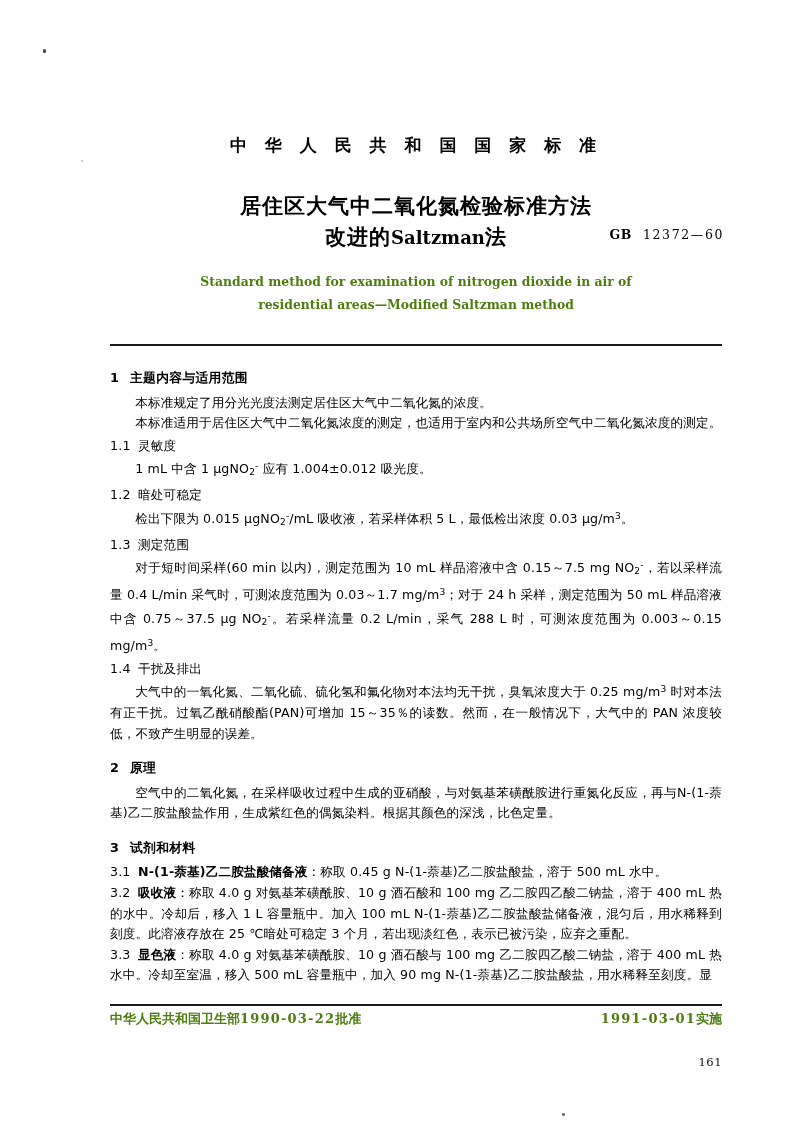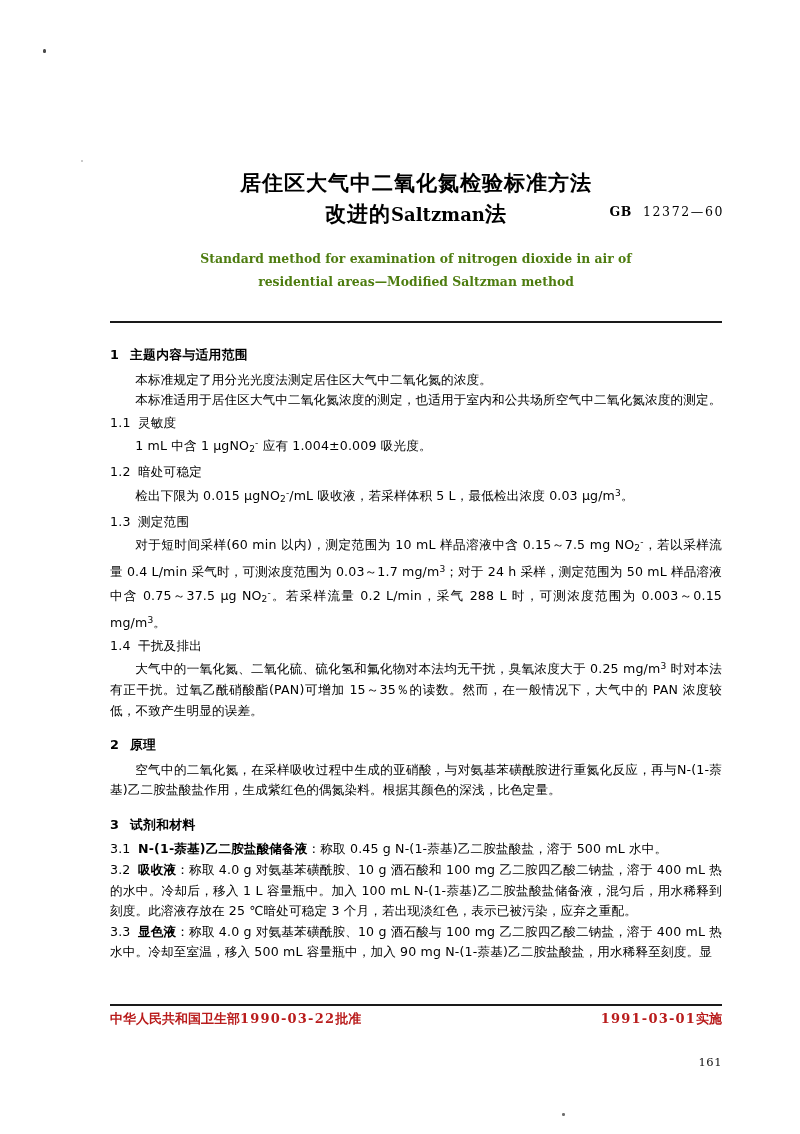--- a/index.html
+++ b/index.html
@@ -149,21 +149,21 @@
   .footer {
     position: absolute;
     left: 110px;
     top: 1010px;
     width: 612px;
     display: flex;
     justify-content: space-between;
     align-items: baseline;
     font-weight: bold;
     font-size: 13px;
-    color: #b91c1c;
+    color: #4d7c0f;
   }
   .footer .digits {
     font-family: "DejaVu Serif", serif;
     letter-spacing: 1.2px;
     font-weight: bold;
   }
   .page-no {
     position: absolute;
     right: 78px;
     top: 1055px;
@@ -178,20 +178,21 @@
 
 <div class="page">
 
   <div class="speck s1"></div>
   <div class="speck s2"></div>
   <div class="speck s3"></div>
 
   <div class="content">
 
     <div class="masthead">
+      <div class="nat-std">中 华 人 民 共 和 国 国 家 标 准</div>
 
       <div class="title-block">
         <div class="main-title-1">居住区大气中二氧化氮检验标准方法</div>
         <div class="main-title-2"><span>改进的</span><span class="latin">Saltzman</span><span>法</span></div>
         <div class="std-no"><span class="gb">GB</span>&nbsp;&nbsp;<span>12372—60</span></div>
       </div>
 
       <div class="en-title">
         <div>Standard method for examination of nitrogen dioxide in air of</div>
         <div>residential areas—Modified Saltzman method</div>
@@ -200,21 +201,21 @@
       <div class="rule"></div>
     </div>
 
     <div class="body-area">
 
       <div class="sec-head"><span class="num">1</span><span>主题内容与适用范围</span></div>
       <div class="para">本标准规定了用分光光度法测定居住区大气中二氧化氮的浓度。</div>
       <div class="para">本标准适用于居住区大气中二氧化氮浓度的测定，也适用于室内和公共场所空气中二氧化氮浓度的测定。</div>
 
       <div class="subsec"><span class="num">1.1</span><span class="lbl">灵敏度</span></div>
-      <div class="para"><span>1 mL 中含 1 μgNO</span><sub>2</sub><sup>-</sup><span> 应有 1.004±0.009 吸光度。</span></div>
+      <div class="para"><span>1 mL 中含 1 μgNO</span><sub>2</sub><sup>-</sup><span> 应有 1.004±0.012 吸光度。</span></div>
 
       <div class="subsec"><span class="num">1.2</span><span class="lbl">暗处可稳定</span></div>
       <div class="para"><span>检出下限为 0.015 μgNO</span><sub>2</sub><sup>-</sup><span>/mL 吸收液，若采样体积 5 L，最低检出浓度 0.03 μg/m</span><sup>3</sup><span>。</span></div>
 
       <div class="subsec"><span class="num">1.3</span><span class="lbl">测定范围</span></div>
       <div class="para"><span>对于短时间采样(60 min 以内)，测定范围为 10 mL 样品溶液中含 0.15～7.5 mg NO</span><sub>2</sub><sup>-</sup><span>，若以采样流量 0.4 L/min 采气时，可测浓度范围为 0.03～1.7 mg/m</span><sup>3</sup><span>；对于 24 h 采样，测定范围为 50 mL 样品溶液中含 0.75～37.5 μg NO</span><sub>2</sub><sup>-</sup><span>。若采样流量 0.2 L/min，采气 288 L 时，可测浓度范围为 0.003～0.15 mg/m</span><sup>3</sup><span>。</span></div>
 
       <div class="subsec"><span class="num">1.4</span><span class="lbl">干扰及排出</span></div>
       <div class="para"><span>大气中的一氧化氮、二氧化硫、硫化氢和氟化物对本法均无干扰，臭氧浓度大于 0.25 mg/m</span><sup>3</sup><span> 时对本法有正干扰。过氧乙酰硝酸酯(PAN)可增加 15～35％的读数。然而，在一般情况下，大气中的 PAN 浓度较低，不致产生明显的误差。</span></div>
 

